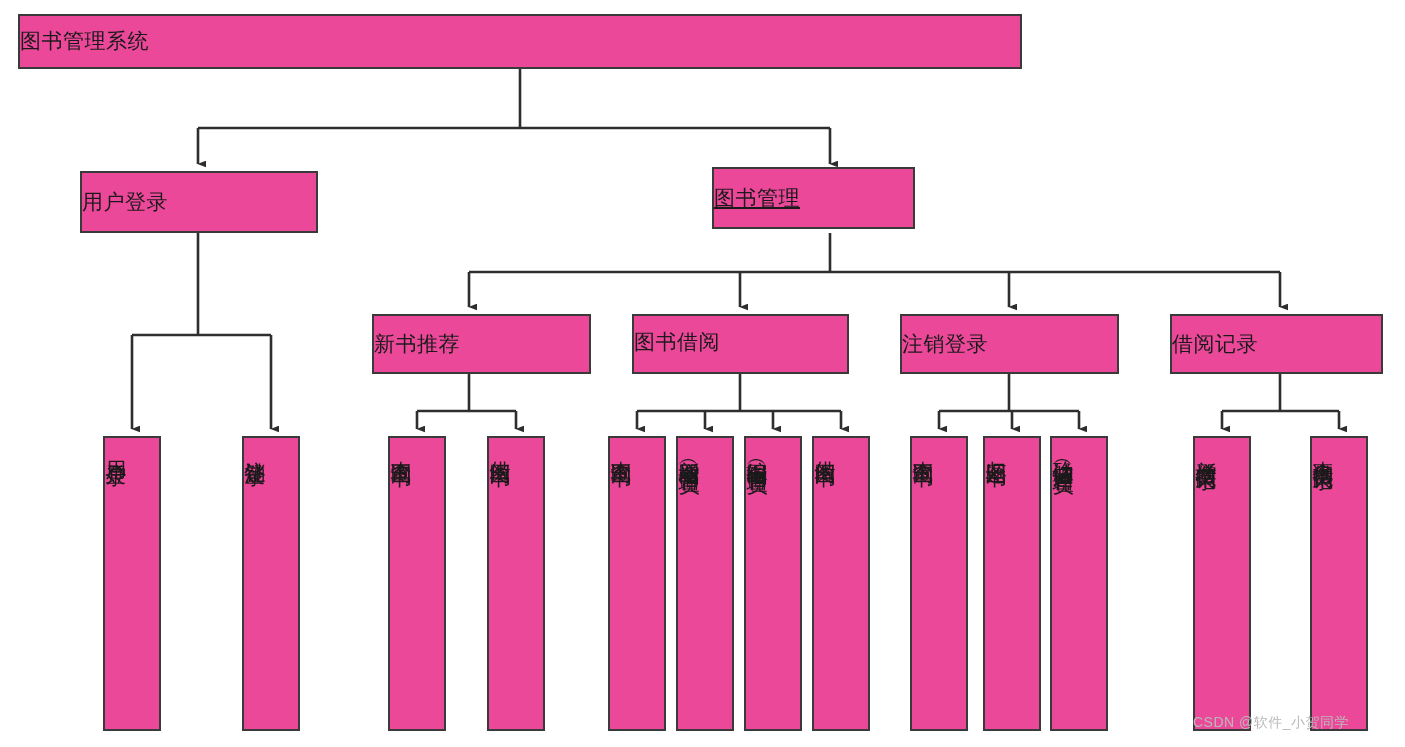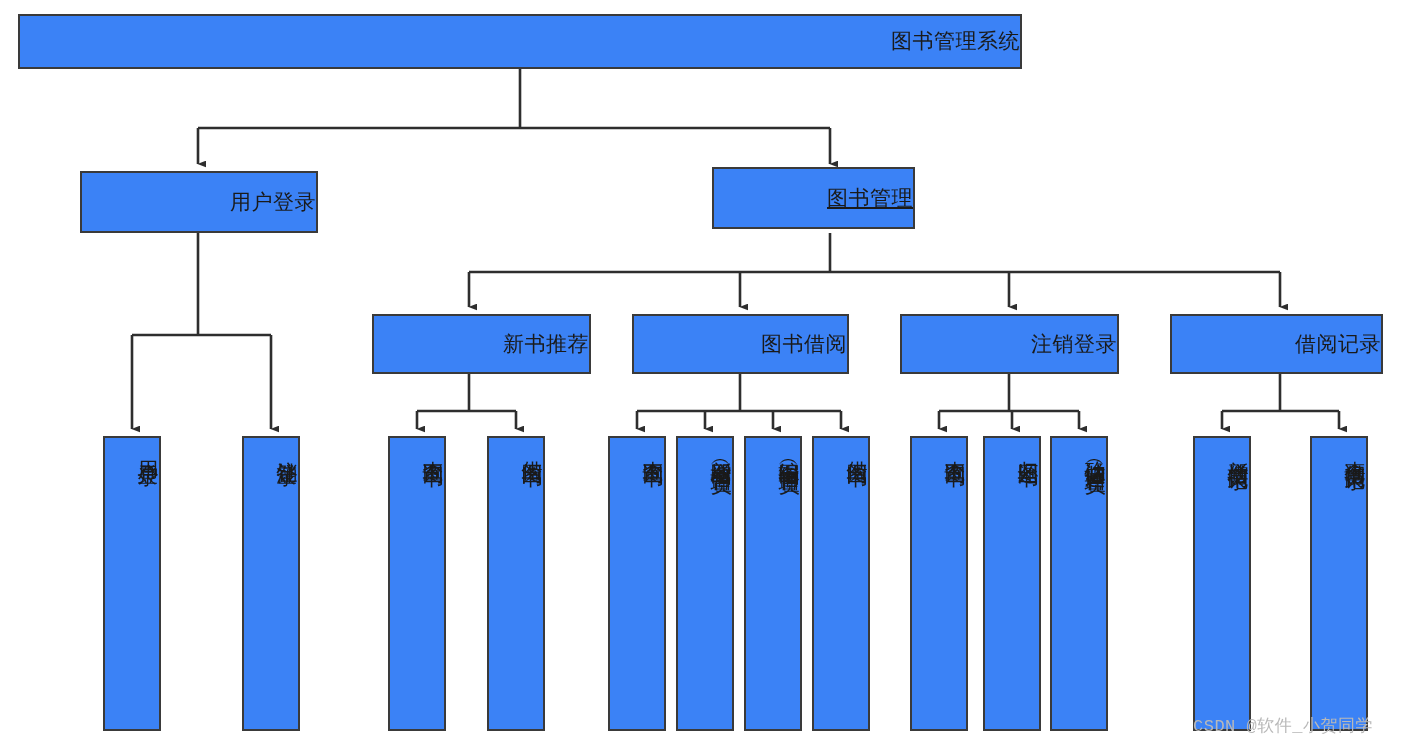--- a/index.html
+++ b/index.html
@@ -21,25 +21,25 @@
     position: absolute;
     left: 0;
     top: 0;
     width: 1405px;
     height: 747px;
     pointer-events: none;
   }
   .node {
     position: absolute;
     box-sizing: border-box;
-    background: #3b82f6;
+    background: #ec4899;
     border: 2px solid #3a3a3a;
     display: flex;
     align-items: center;
-    justify-content: flex-end;
+    justify-content: flex-start;
     color: #1a1a1a;
   }
   .node .label {
     display: block;
     text-align: center;
     line-height: 1.05;
   }
   .node.horiz .label {
     font-size: 21px;
     letter-spacing: 0.5px;
@@ -50,25 +50,24 @@
   }
   .node.vert .label {
     writing-mode: vertical-rl;
     text-orientation: upright;
     font-size: 21px;
     letter-spacing: 2px;
     white-space: nowrap;
   }
   .watermark {
     position: absolute;
-    font-size: 17px;
+    font-size: 14px;
     color: #b9b9b9;
     white-space: nowrap;
     letter-spacing: 0.5px;
-    font-family: Liberation Mono, monospace;
   }
 </style>
 </head>
 <body>
 
 <div id="canvas">
 
   <svg id="wires" viewBox="0 0 1405 747" xmlns="http://www.w3.org/2000/svg">
     <defs>
       <marker id="arrowhead" markerWidth="7" markerHeight="9" refX="3.5" refY="8.4" orient="auto" markerUnits="userSpaceOnUse">
@@ -126,21 +125,21 @@
   <div class="node horiz" style="left: 80px; top: 171px; width: 238px; height: 62px;">
     <span class="label">用户登录</span>
   </div>
   <div class="node horiz" style="left: 712px; top: 167px; width: 203px; height: 62px; text-decoration: underline;">
     <span class="label">图书管理</span>
   </div>
 
   <div class="node horiz" style="left: 360px; top: 314px; width: 219px; height: 60px; margin-left: 12px;">
     <span class="label">新书推荐</span>
   </div>
-  <div class="node horiz" style="left: 632px; top: 314px; width: 217px; height: 60px;">
+  <div class="node horiz" style="left: 632px; top: 314px; width: 217px; height: 60px; font-family: Liberation Mono, monospace;">
     <span class="label">图书借阅</span>
   </div>
   <div class="node horiz" style="left: 900px; top: 314px; width: 219px; height: 60px;">
     <span class="label">注销登录</span>
   </div>
   <div class="node horiz" style="left: 1170px; top: 314px; width: 213px; height: 60px;">
     <span class="label">借阅记录</span>
   </div>
 
   <div class="node vert" style="left: 103px; top: 436px; width: 58px; height: 295px;">

